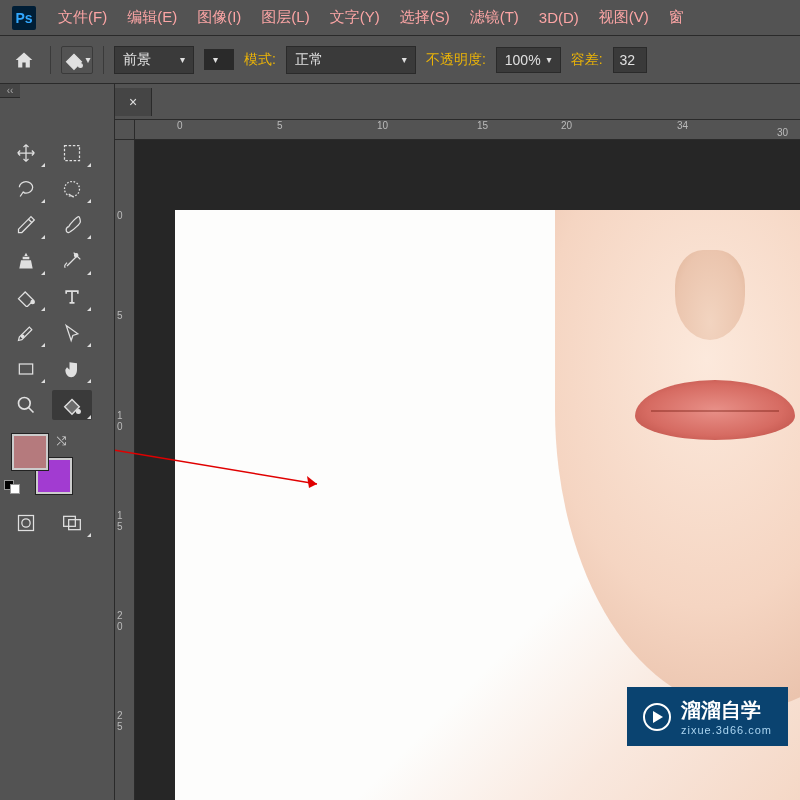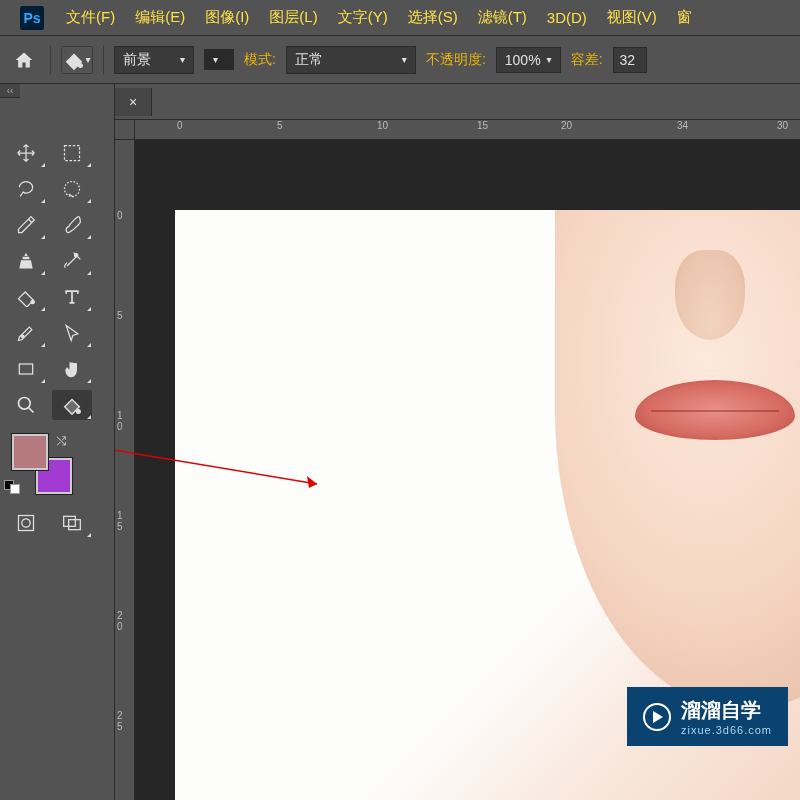--- a/index.html
+++ b/index.html
@@ -1,20 +1,20 @@
 <!DOCTYPE html>
 <html><head>
 <meta charset="utf-8">
 <style>
 * { margin: 0; padding: 0; box-sizing: border-box; font-family: "Microsoft YaHei", sans-serif; }
 body { background: #535353; width: 800px; height: 800px; overflow: hidden; position: relative; color: #e0e0e0; }
 
-.menubar { background: #535353; height: 36px; display: flex; align-items: center; padding: 0 20px; border-bottom: 1px solid #2a2a2a; }
+.menubar { background: #535353; height: 36px; display: flex; align-items: center; padding: 0 12px; border-bottom: 1px solid #2a2a2a; }
 .ps-logo { width: 24px; height: 24px; background: #001e36; color: #31a8ff; display: flex; align-items: center; justify-content: center; font-weight: bold; font-size: 14px; margin-right: 12px; border-radius: 2px; }
-.menu-item { padding: 4px 10px; font-size: 15px; cursor: pointer; color: #fde047; }
+.menu-item { padding: 4px 10px; font-size: 15px; cursor: pointer; color: #fca5a5; }
 
 .optionsbar { background: #535353; height: 48px; display: flex; align-items: center; padding: 0 8px; border-bottom: 1px solid #2a2a2a; gap: 10px; }
 .home-icon { width: 32px; height: 32px; display: flex; align-items: center; justify-content: center; cursor: pointer; }
 .bucket-icon-opt { width: 32px; height: 28px; display: flex; align-items: center; justify-content: center; cursor: pointer; border: 1px solid #3a3a3a; border-radius: 2px; }
 .opt-select { background: #3a3a3a; border: 1px solid #2a2a2a; color: #e0e0e0; padding: 4px 8px; font-size: 14px; min-width: 60px; display: flex; align-items: center; justify-content: space-between; gap: 6px; cursor: pointer; }
 .opt-label { font-size: 14px; color: #eab308; }
 .opt-input { background: #3a3a3a; border: 1px solid #2a2a2a; color: #e0e0e0; padding: 4px 6px; width: 50px; font-size: 14px; }
 .chevron { font-size: 10px; }
 
 .collapse-bar { background: #454545; width: 20px; height: 14px; display:flex; align-items:center; justify-content:center; font-size:10px; color:#aaa; position:absolute; top:84px; left:0; cursor:pointer; border-bottom:1px solid #2a2a2a; }
@@ -286,21 +286,21 @@
         </div>
       <div class="tick" style="left:340px;">
           <span>15</span>
         </div>
       <div class="tick" style="left:424px;">
           <span>20</span>
         </div>
       <div class="tick" style="left:540px;">
           <span>34</span>
         </div>
-      <div class="tick" style="left:640px;">
+      <div class="tick" style="left:640px;margin-top:7px;">
           <span>30</span>
         </div>
     </div>
     <div class="ruler-v">
       <div class="vtick" style="top:70px;">
           <span>0</span>
         </div>
       <div class="vtick" style="top:170px;">
           <span>5</span>
         </div>

